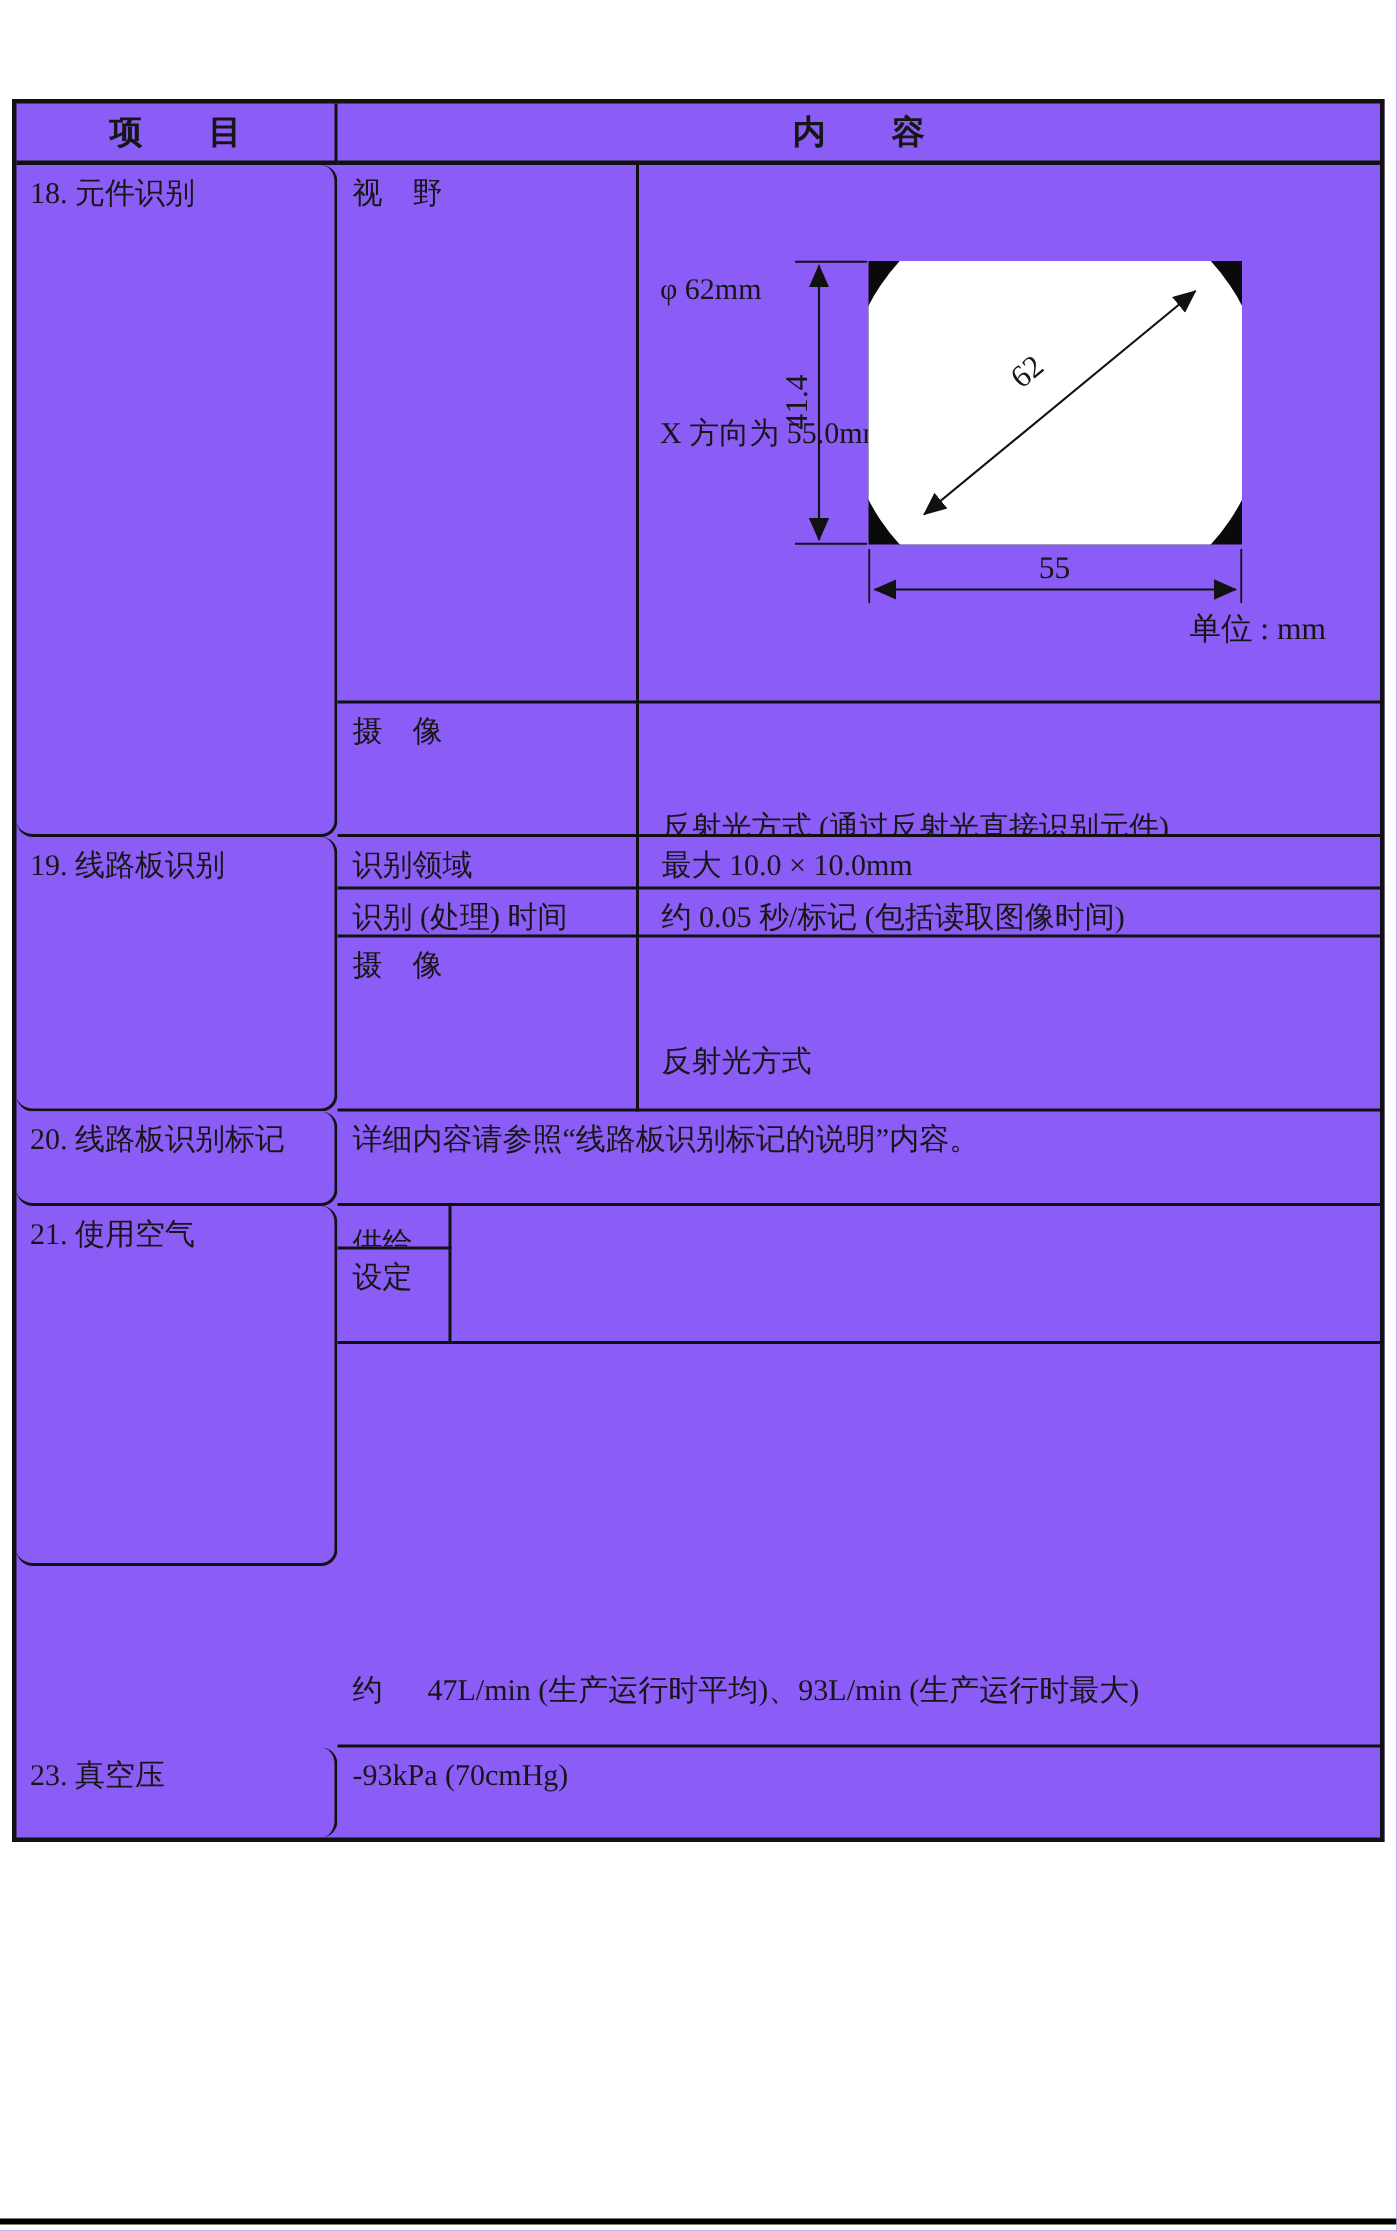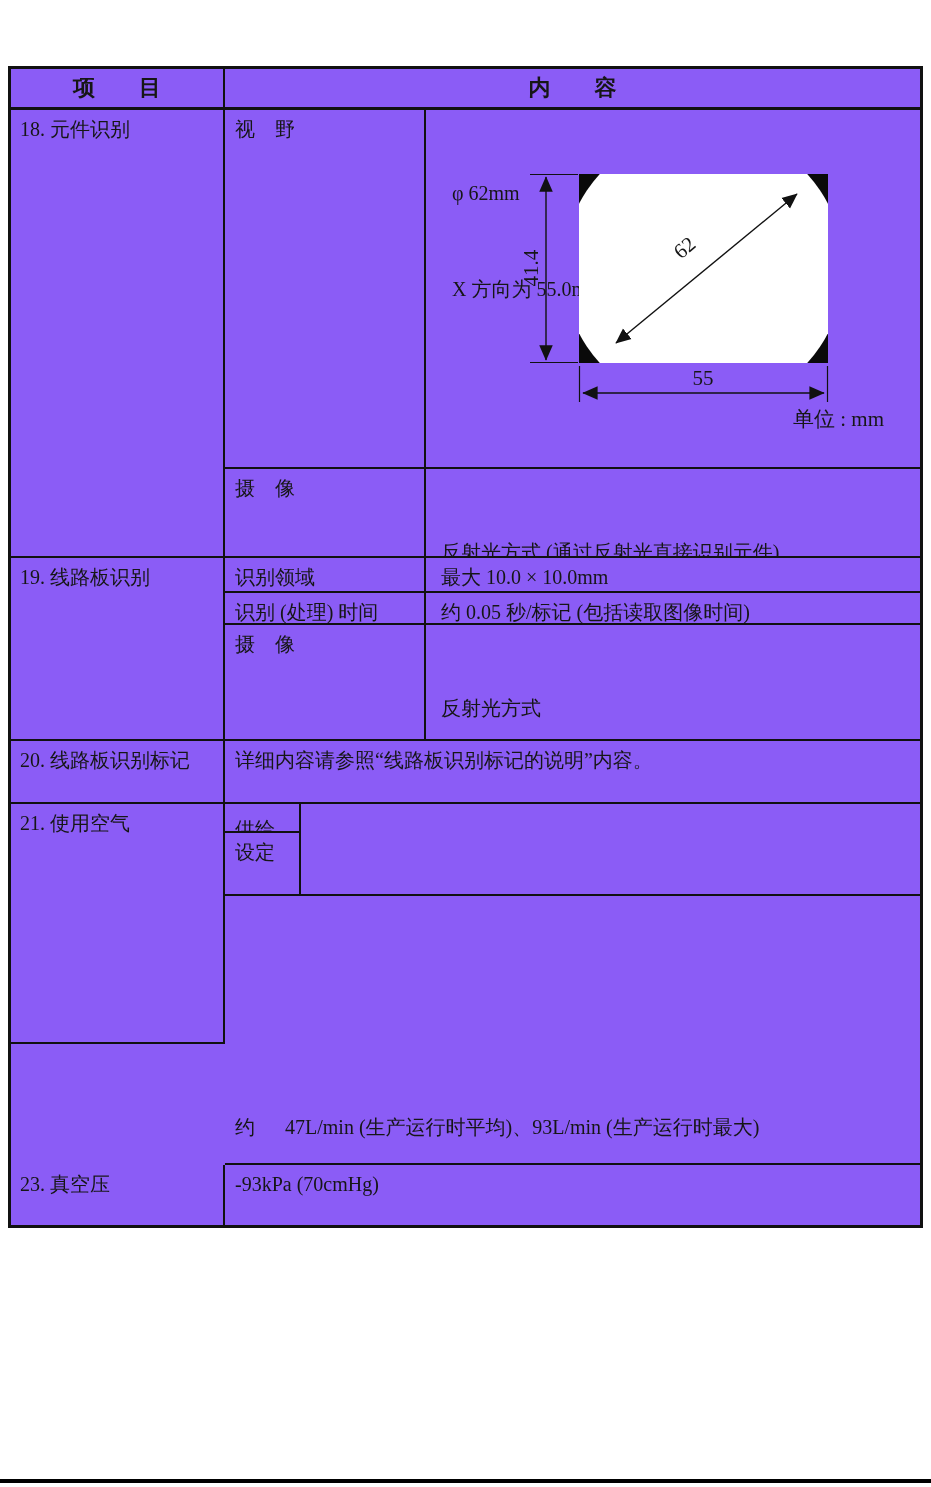--- a/index.html
+++ b/index.html
@@ -15,25 +15,25 @@
     grid-template-rows:41px 359px 89px 35px 32px 116px 63px 29px 63px 148px 121px 60px;
   }
   .cell{
     box-sizing:border-box;font-size:20px;line-height:32px;
     padding:3px 8px 0 10px;white-space:pre-wrap;overflow:hidden;
   }
   .br{border-right:2px solid #111;}
   .bb{border-bottom:2px solid #111;}
   .hdr{display:flex;align-items:center;justify-content:center;
        font-weight:bold;font-size:22px;padding:0;border-bottom:3px solid #111;}
-  .titlecol{padding-left:9px;}
+  .titlecol{padding-left:9px;border-radius:11px;}
   .content{padding-left:15px;}
   .tight{line-height:26px;padding-top:12px;}
   .notepfx{font-weight:bold;}
-  .fov-cell{position:relative;padding-left:26px;}
+  .fov-cell{position:relative;padding-left:14px;}
   .fov-cell svg{position:absolute;left:0;top:0;pointer-events:none;}
   svg text{font-family:"Liberation Serif","DejaVu Serif",serif;fill:#161616;}
   .page-rule{position:absolute;left:0;top:1479px;width:931px;height:4px;background:#000;}
 </style>
 </head>
 <body>
 
 <div class="spec-table">
 
   <div class="cell hdr br" style="grid-area:1/1/2/2">项　　目</div>

